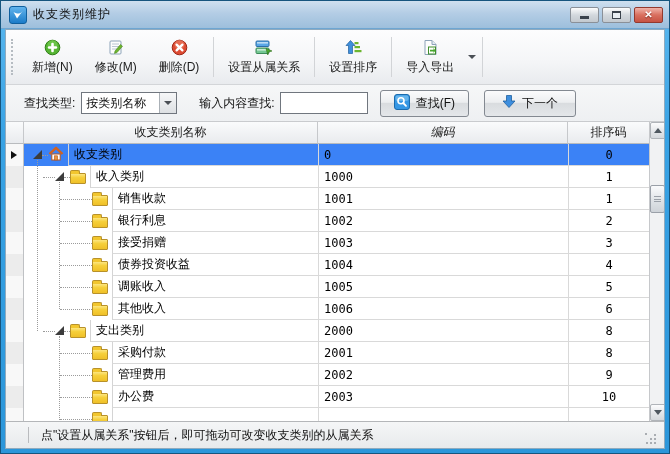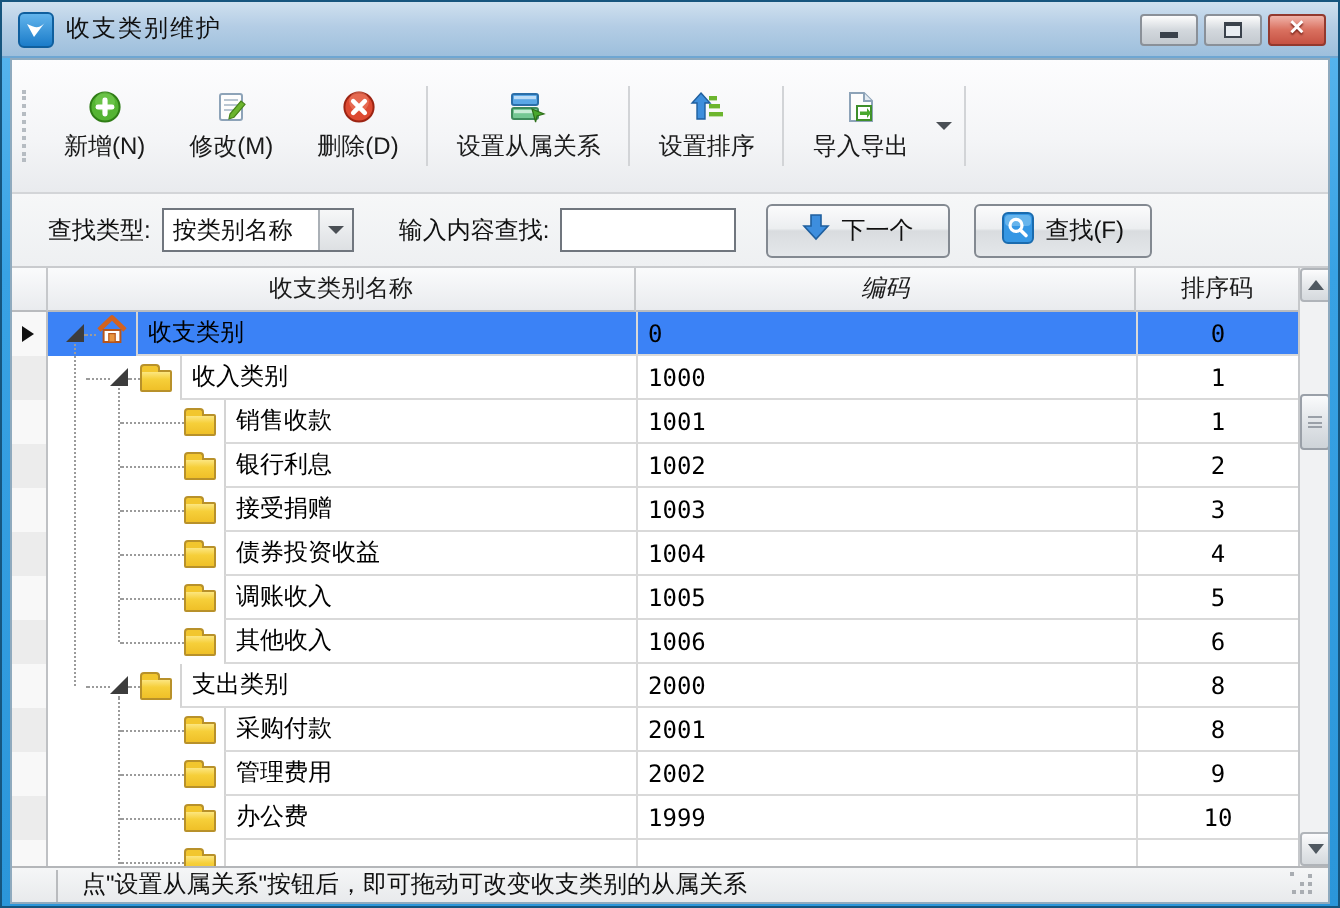--- a/index.html
+++ b/index.html
@@ -41,21 +41,21 @@
   .glyph-close { color: #fff; font-size: 10px; font-weight: bold; line-height: 1; text-shadow: 0 1px 1px #7c2318; }
 
   
   .content {
     margin: 0 4px 4px 4px; flex: 1;
     background: #fff; display: flex; flex-direction: column;
     border: 1px solid #8faabe;
   }
   
   .toolbar {
-    height: 67px; flex: none; display: flex; align-items: center;
+    height: 55px; flex: none; display: flex; align-items: center;
     background: linear-gradient(180deg,#fdfdfe 0%, #f4f5f7 60%, #e9ebee 100%);
     border-bottom: 1px solid #d3d5d8; padding: 0 2px;
   }
   .tb-grip { width: 5px; height: 36px; border-left: 2px dotted #b6bcc2; margin: 0 5px 0 3px; }
   .tb-btn {
     display: flex; flex-direction: column; align-items: center; justify-content: center;
     gap: 3px; padding: 3px 10px; height: 46px; border: 1px solid transparent; border-radius: 2px;
     font-size: 12px; color: #1a1a1a; white-space: nowrap; cursor: default;
   }
   .tb-sep { width: 1px; height: 40px; background: #d2d4d7; margin: 0 3px; }
@@ -288,38 +288,38 @@
     <div class="searchbar">
       <span>查找类型:</span>
       <div class="combo">
         <span class="combo-value">按类别名称</span>
         <span class="combo-btn">
           <span class="caret-down"></span>
         </span>
       </div>
       <span class="search-label2">输入内容查找:</span>
       <input class="text-input" type="text" value="" style="">
-      <div class="push-btn next">
-        <span>
-          <svg width="14" height="15" viewBox="0 0 14 15">
-              <path d="M4.5 1.5 H9.5 V7 H13 L7 13.5 L1 7 H4.5 Z" fill="#3d8ede" stroke="#1f5f9e" stroke-width="0.8"></path>
-            </svg>
-        </span>
-        <span>下一个</span>
-      </div>
       <div class="push-btn">
         <span>
           <svg width="16" height="16" viewBox="0 0 16 16">
               <rect x="0.5" y="0.5" width="15" height="15" rx="2.5" fill="#3597e4" stroke="#1a6bae"></rect>
               <rect x="1.5" y="1.5" width="13" height="5.5" rx="2" fill="#7cc0f0" opacity="0.7"></rect>
               <circle cx="7" cy="6.7" r="3" fill="none" stroke="#fff" stroke-width="1.6"></circle>
               <line x1="9.2" y1="9" x2="12" y2="11.8" stroke="#fff" stroke-width="1.8" stroke-linecap="round"></line>
             </svg>
         </span>
         <span>查找(F)</span>
+      </div>
+      <div class="push-btn next">
+        <span>
+          <svg width="14" height="15" viewBox="0 0 14 15">
+              <path d="M4.5 1.5 H9.5 V7 H13 L7 13.5 L1 7 H4.5 Z" fill="#3d8ede" stroke="#1f5f9e" stroke-width="0.8"></path>
+            </svg>
+        </span>
+        <span>下一个</span>
       </div>
     </div>
 
     <div class="grid">
       <div class="grid-main">
         <div class="grid-header">
           <div class="hcell hc-rowhdr"></div>
           <div class="hcell hc-name">收支类别名称</div>
           <div class="hcell hc-code">编码</div>
           <div class="hcell hc-sort">排序码</div>
@@ -520,21 +520,21 @@
     </div>
     <div class="treearea" style="width: 88px;">
 
       <span class="childstub" style="display: block;"></span>
 
       <span class="folder-icon" style="display: inline-block;"></span>
     </div>
     <div class="cell cell-name">
                 <span class="txt">办公费</span>
               </div>
-    <div class="cell cell-code">1999</div>
+    <div class="cell cell-code">2003</div>
     <div class="cell cell-sort">10</div>
   </div>
             <div class="trow">
     <div class="rowhdr" style="background: rgb(248, 248, 248);">
       
     </div>
     <div class="treearea" style="width: 88px;">
 
       <span class="childstub" style="display: block;"></span>
 

